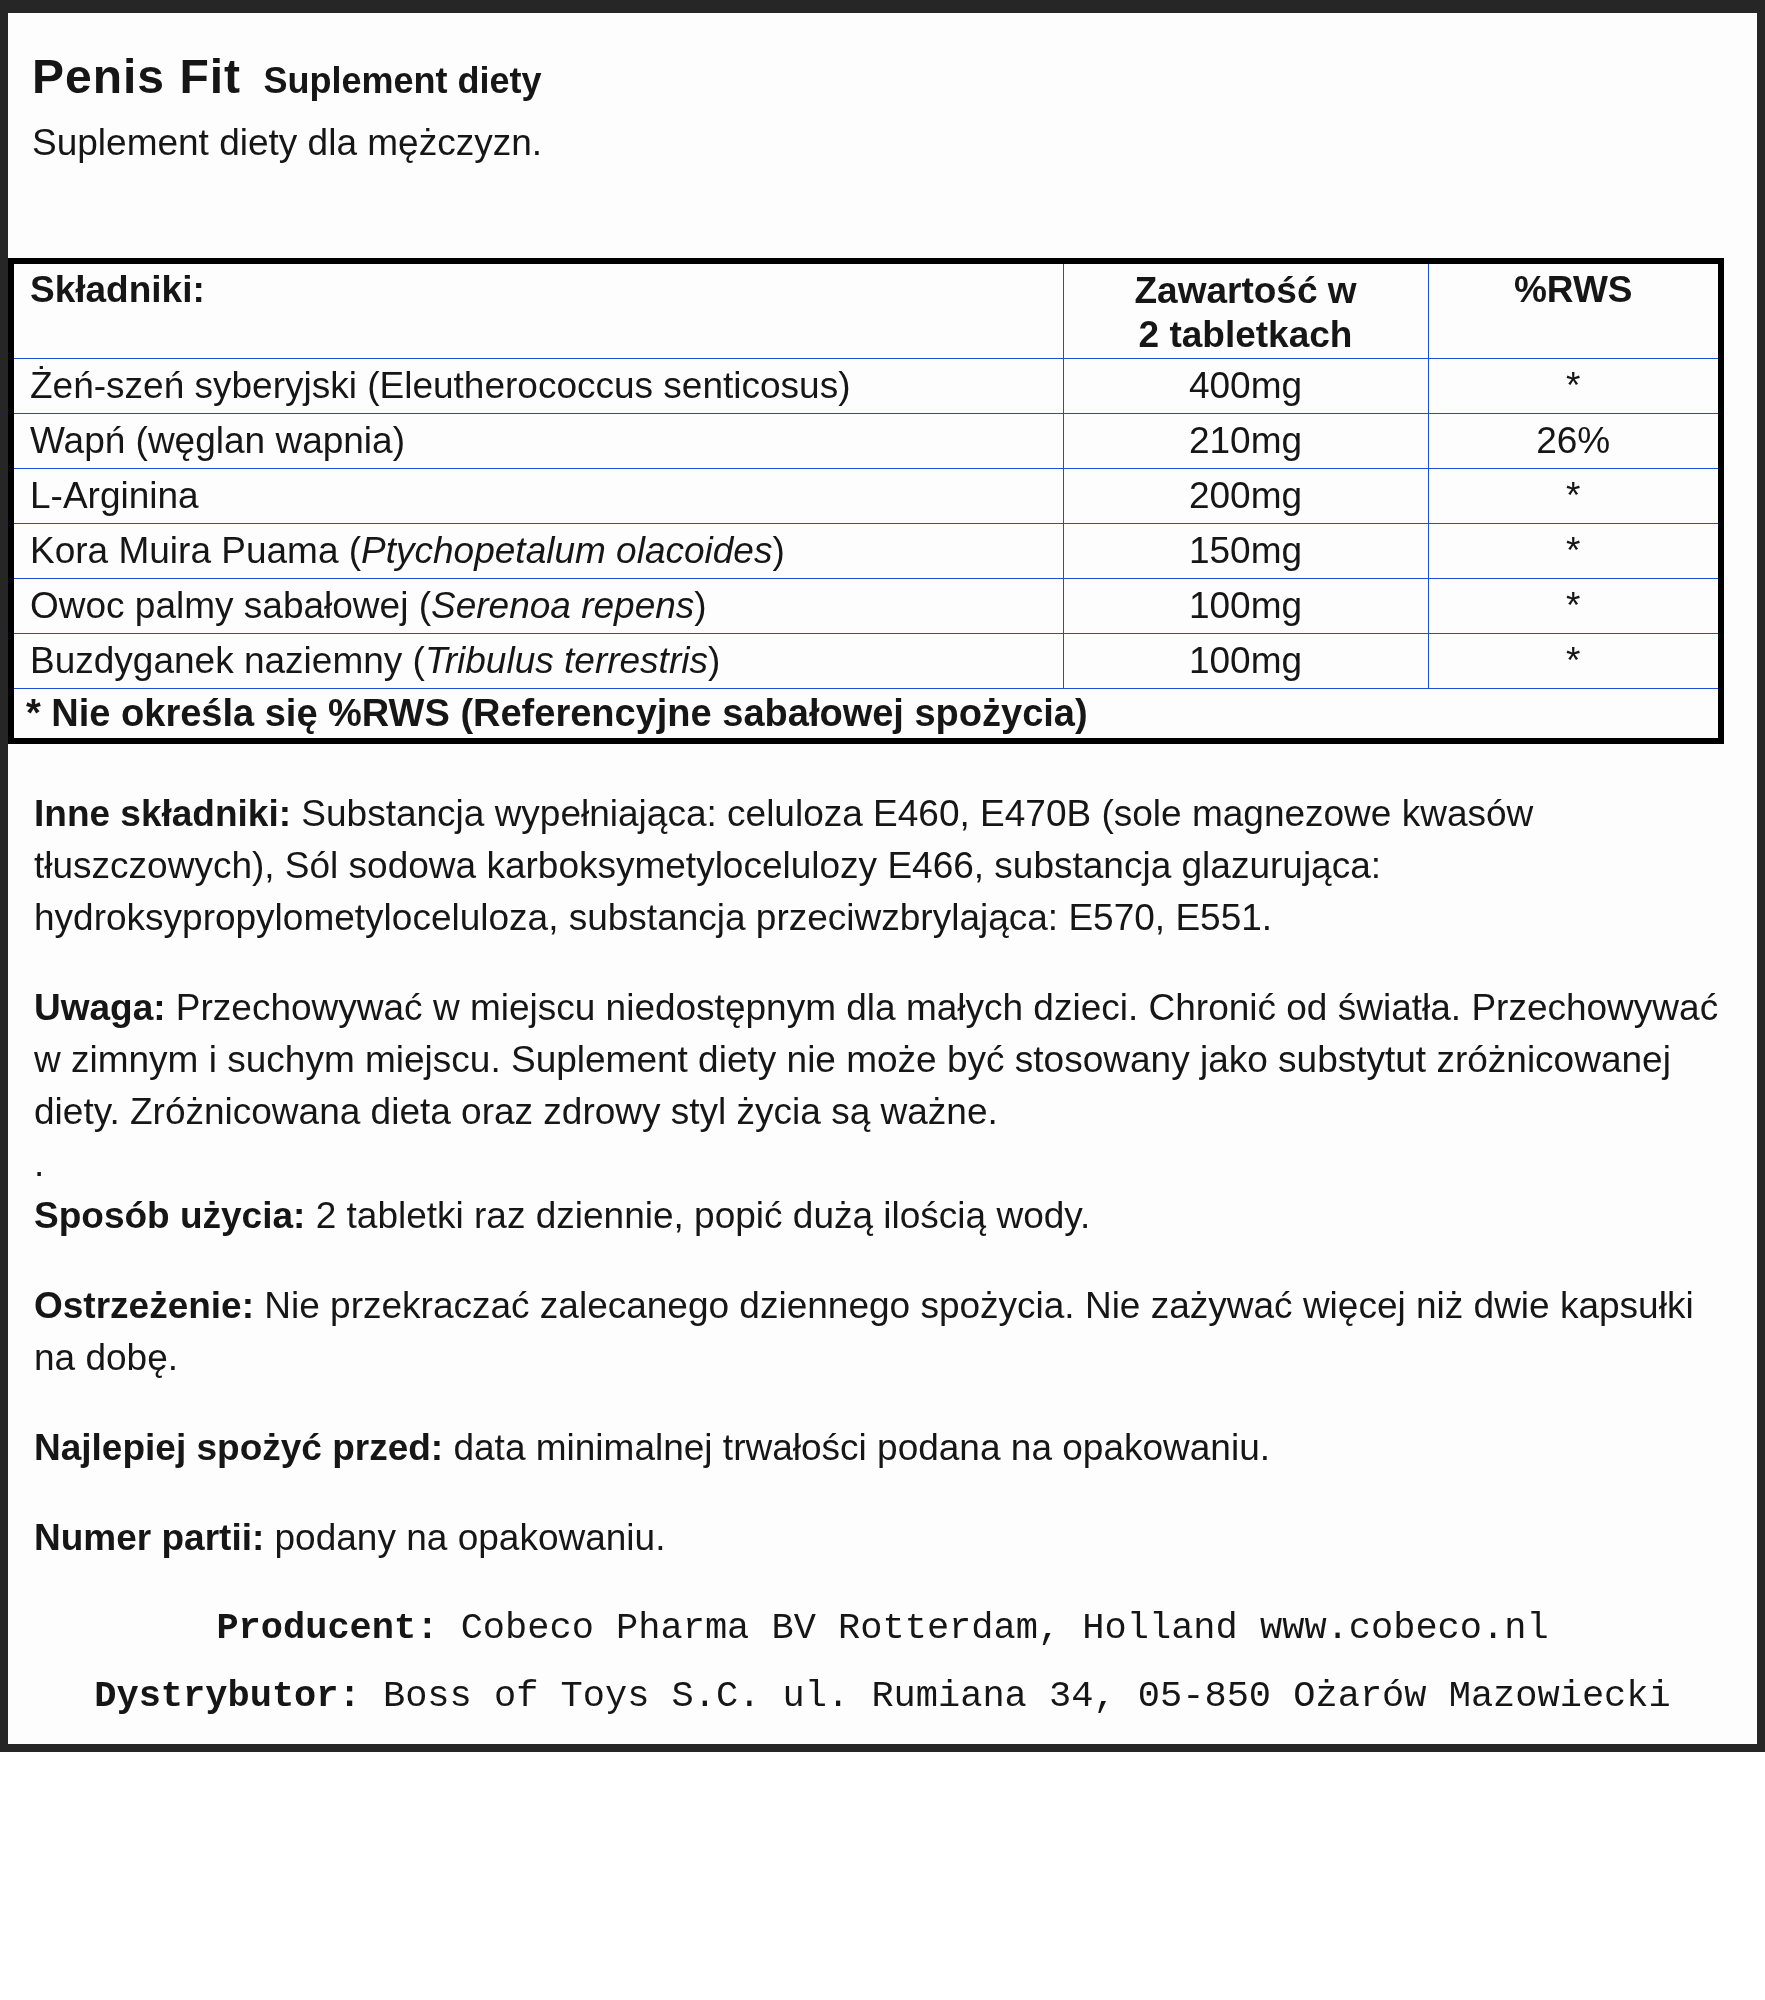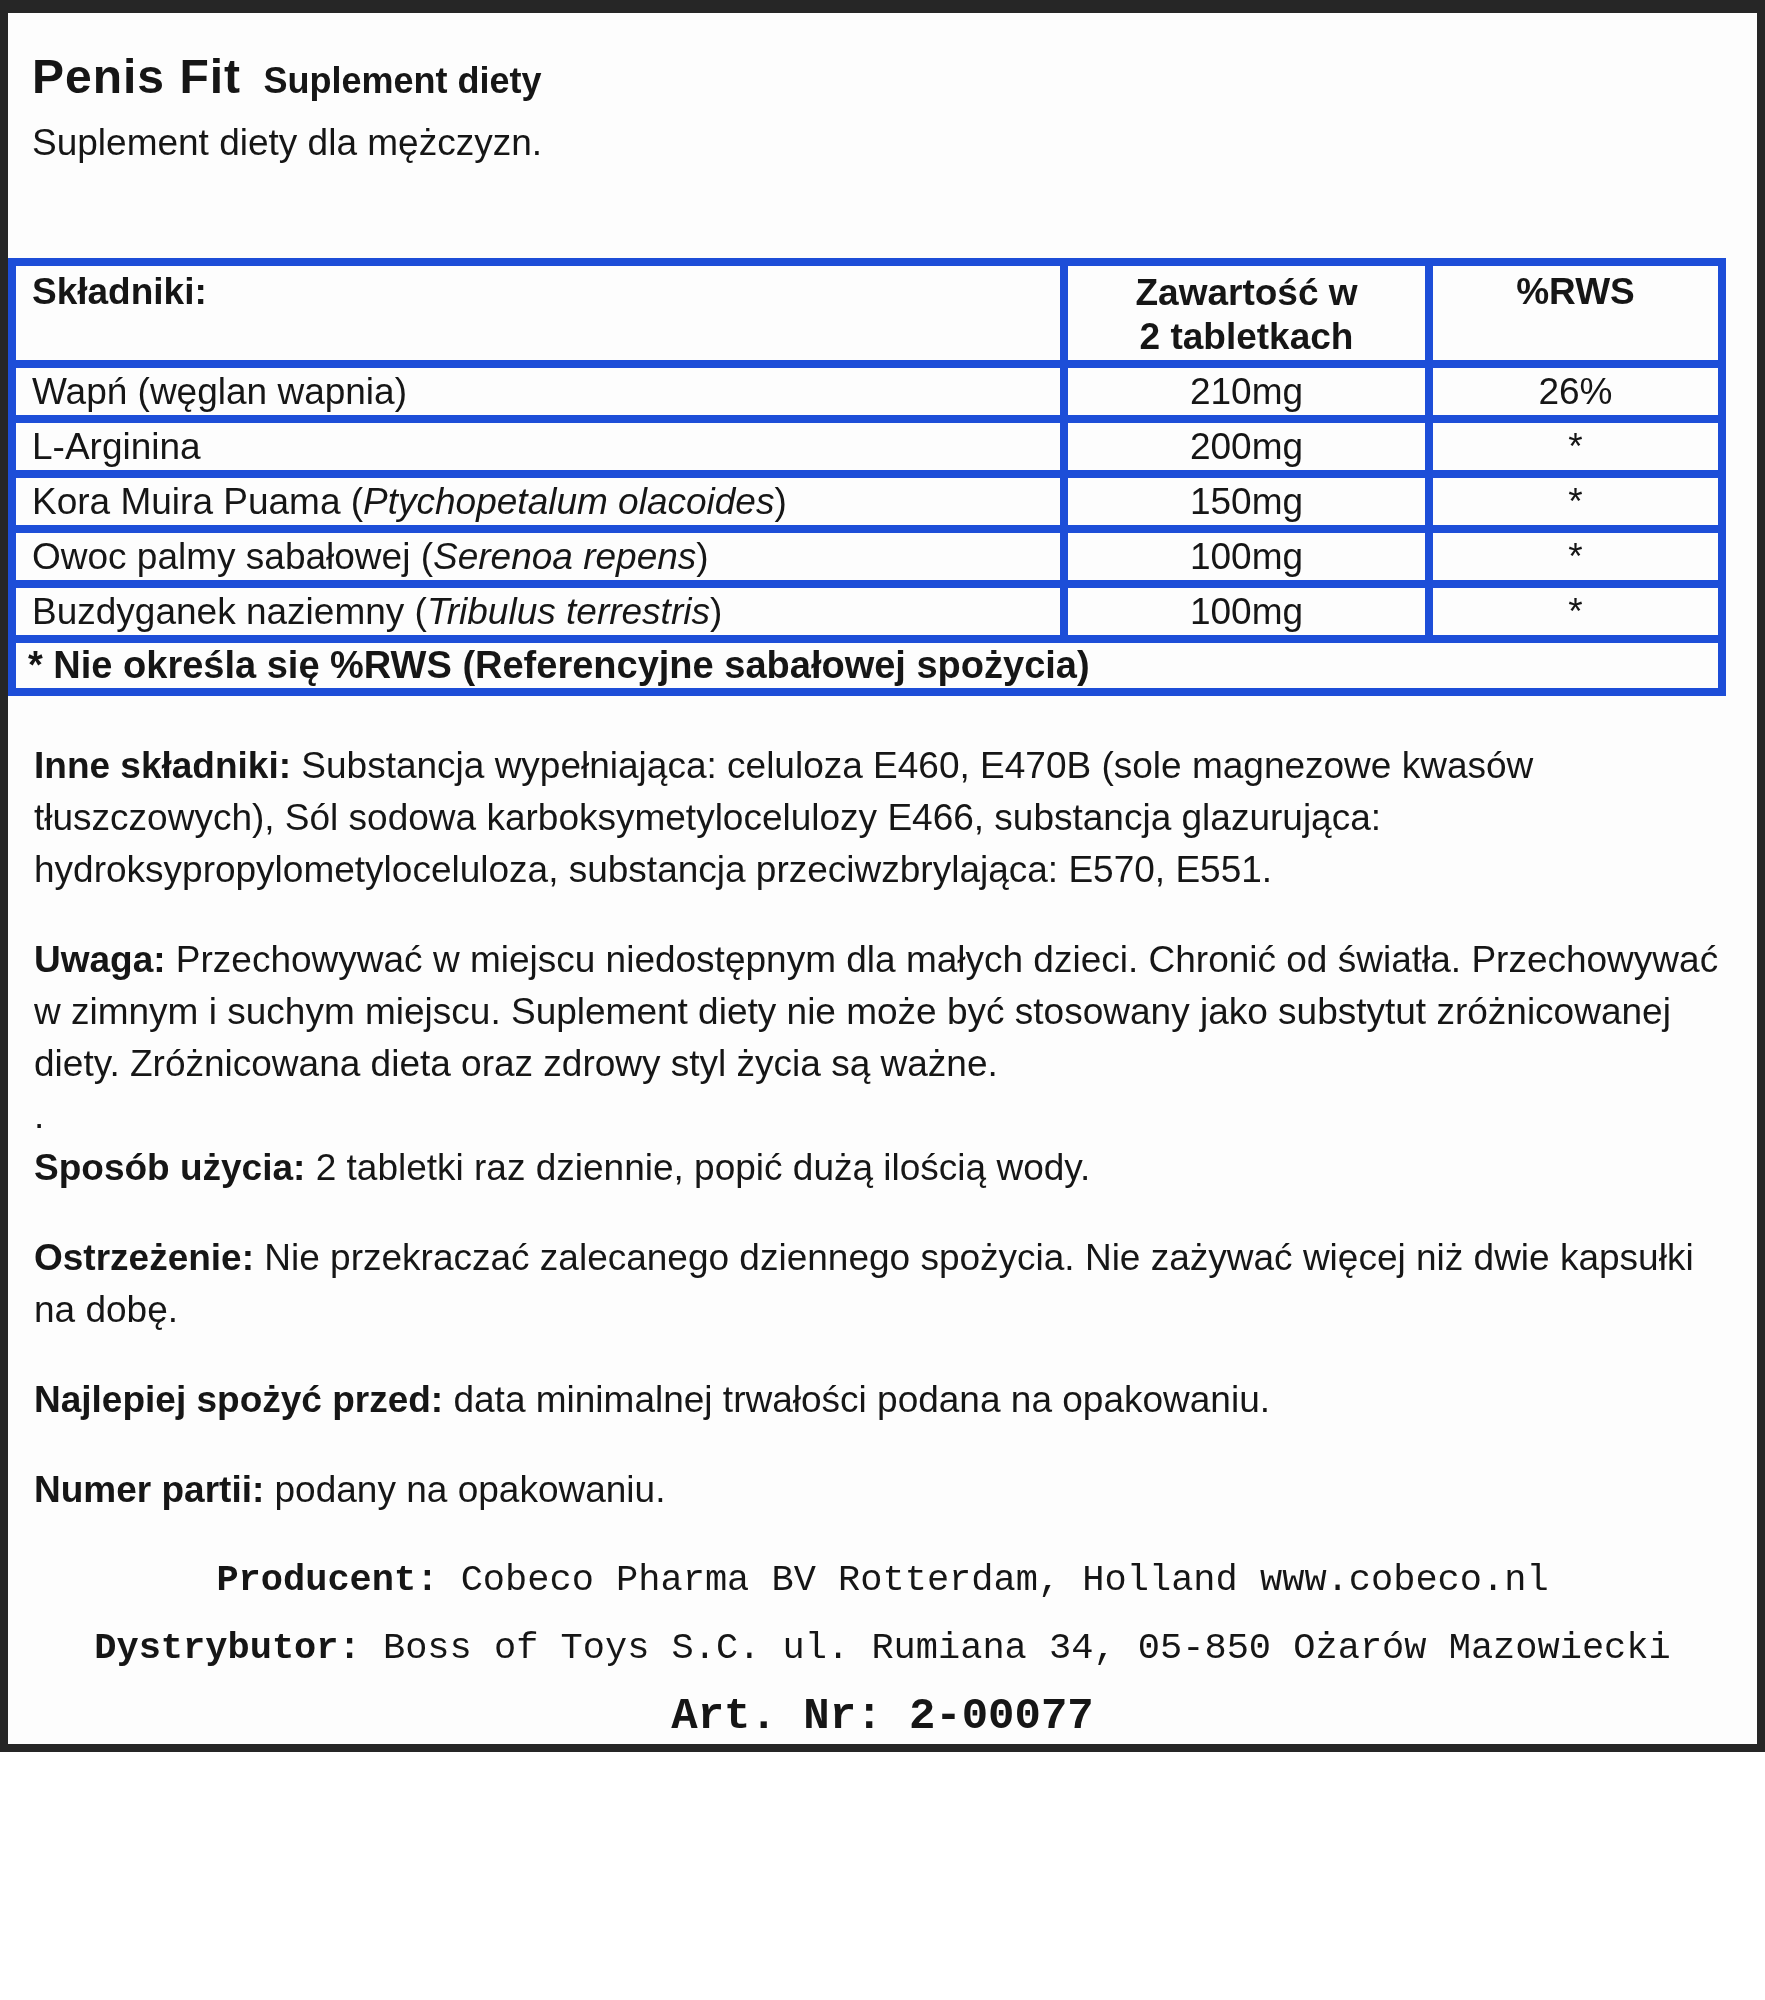--- a/index.html
+++ b/index.html
@@ -29,21 +29,21 @@
   
   table.ingredients {
     margin-top: 94px;
     width: 1710px;
     table-layout: fixed;
     border-collapse: collapse;
     border: 6px solid #000;
   }
   table.ingredients th,
   table.ingredients td {
-    border: 8px solid #1d4ed8;
+    border: 1px solid #1d4ed8;
     font-size: 37px;
     overflow: hidden;
   }
   thead tr { height: 76px; }
   tbody tr.data-row { height: 55px; }
   tr.footnote-row { height: 52px; }
 
   th { font-weight: bold; vertical-align: top; padding-top: 5px; }
   th.c1 { text-align: left; padding-left: 16px; }
   th.c2 { text-align: center; white-space: pre-line; line-height: 44px; }
@@ -95,20 +95,25 @@
     <thead>
       <tr>
         <th class="c1">Składniki:</th>
         <th class="c2">Zawartość w
 2 tabletkach</th>
         <th class="c3">%RWS</th>
       </tr>
     </thead>
     <tbody>
       <tr class="data-row">
+        <td class="c1"><span>Żeń-szeń syberyjski (Eleutherococcus senticosus)</span></td>
+        <td class="c2">400mg</td>
+        <td class="c3">*</td>
+      </tr>
+      <tr class="data-row">
         <td class="c1"><span>Wapń (węglan wapnia)</span></td>
         <td class="c2">210mg</td>
         <td class="c3">26%</td>
       </tr>
       <tr class="data-row">
         <td class="c1"><span>L-Arginina</span></td>
         <td class="c2">200mg</td>
         <td class="c3">*</td>
       </tr>
       <tr class="data-row">

